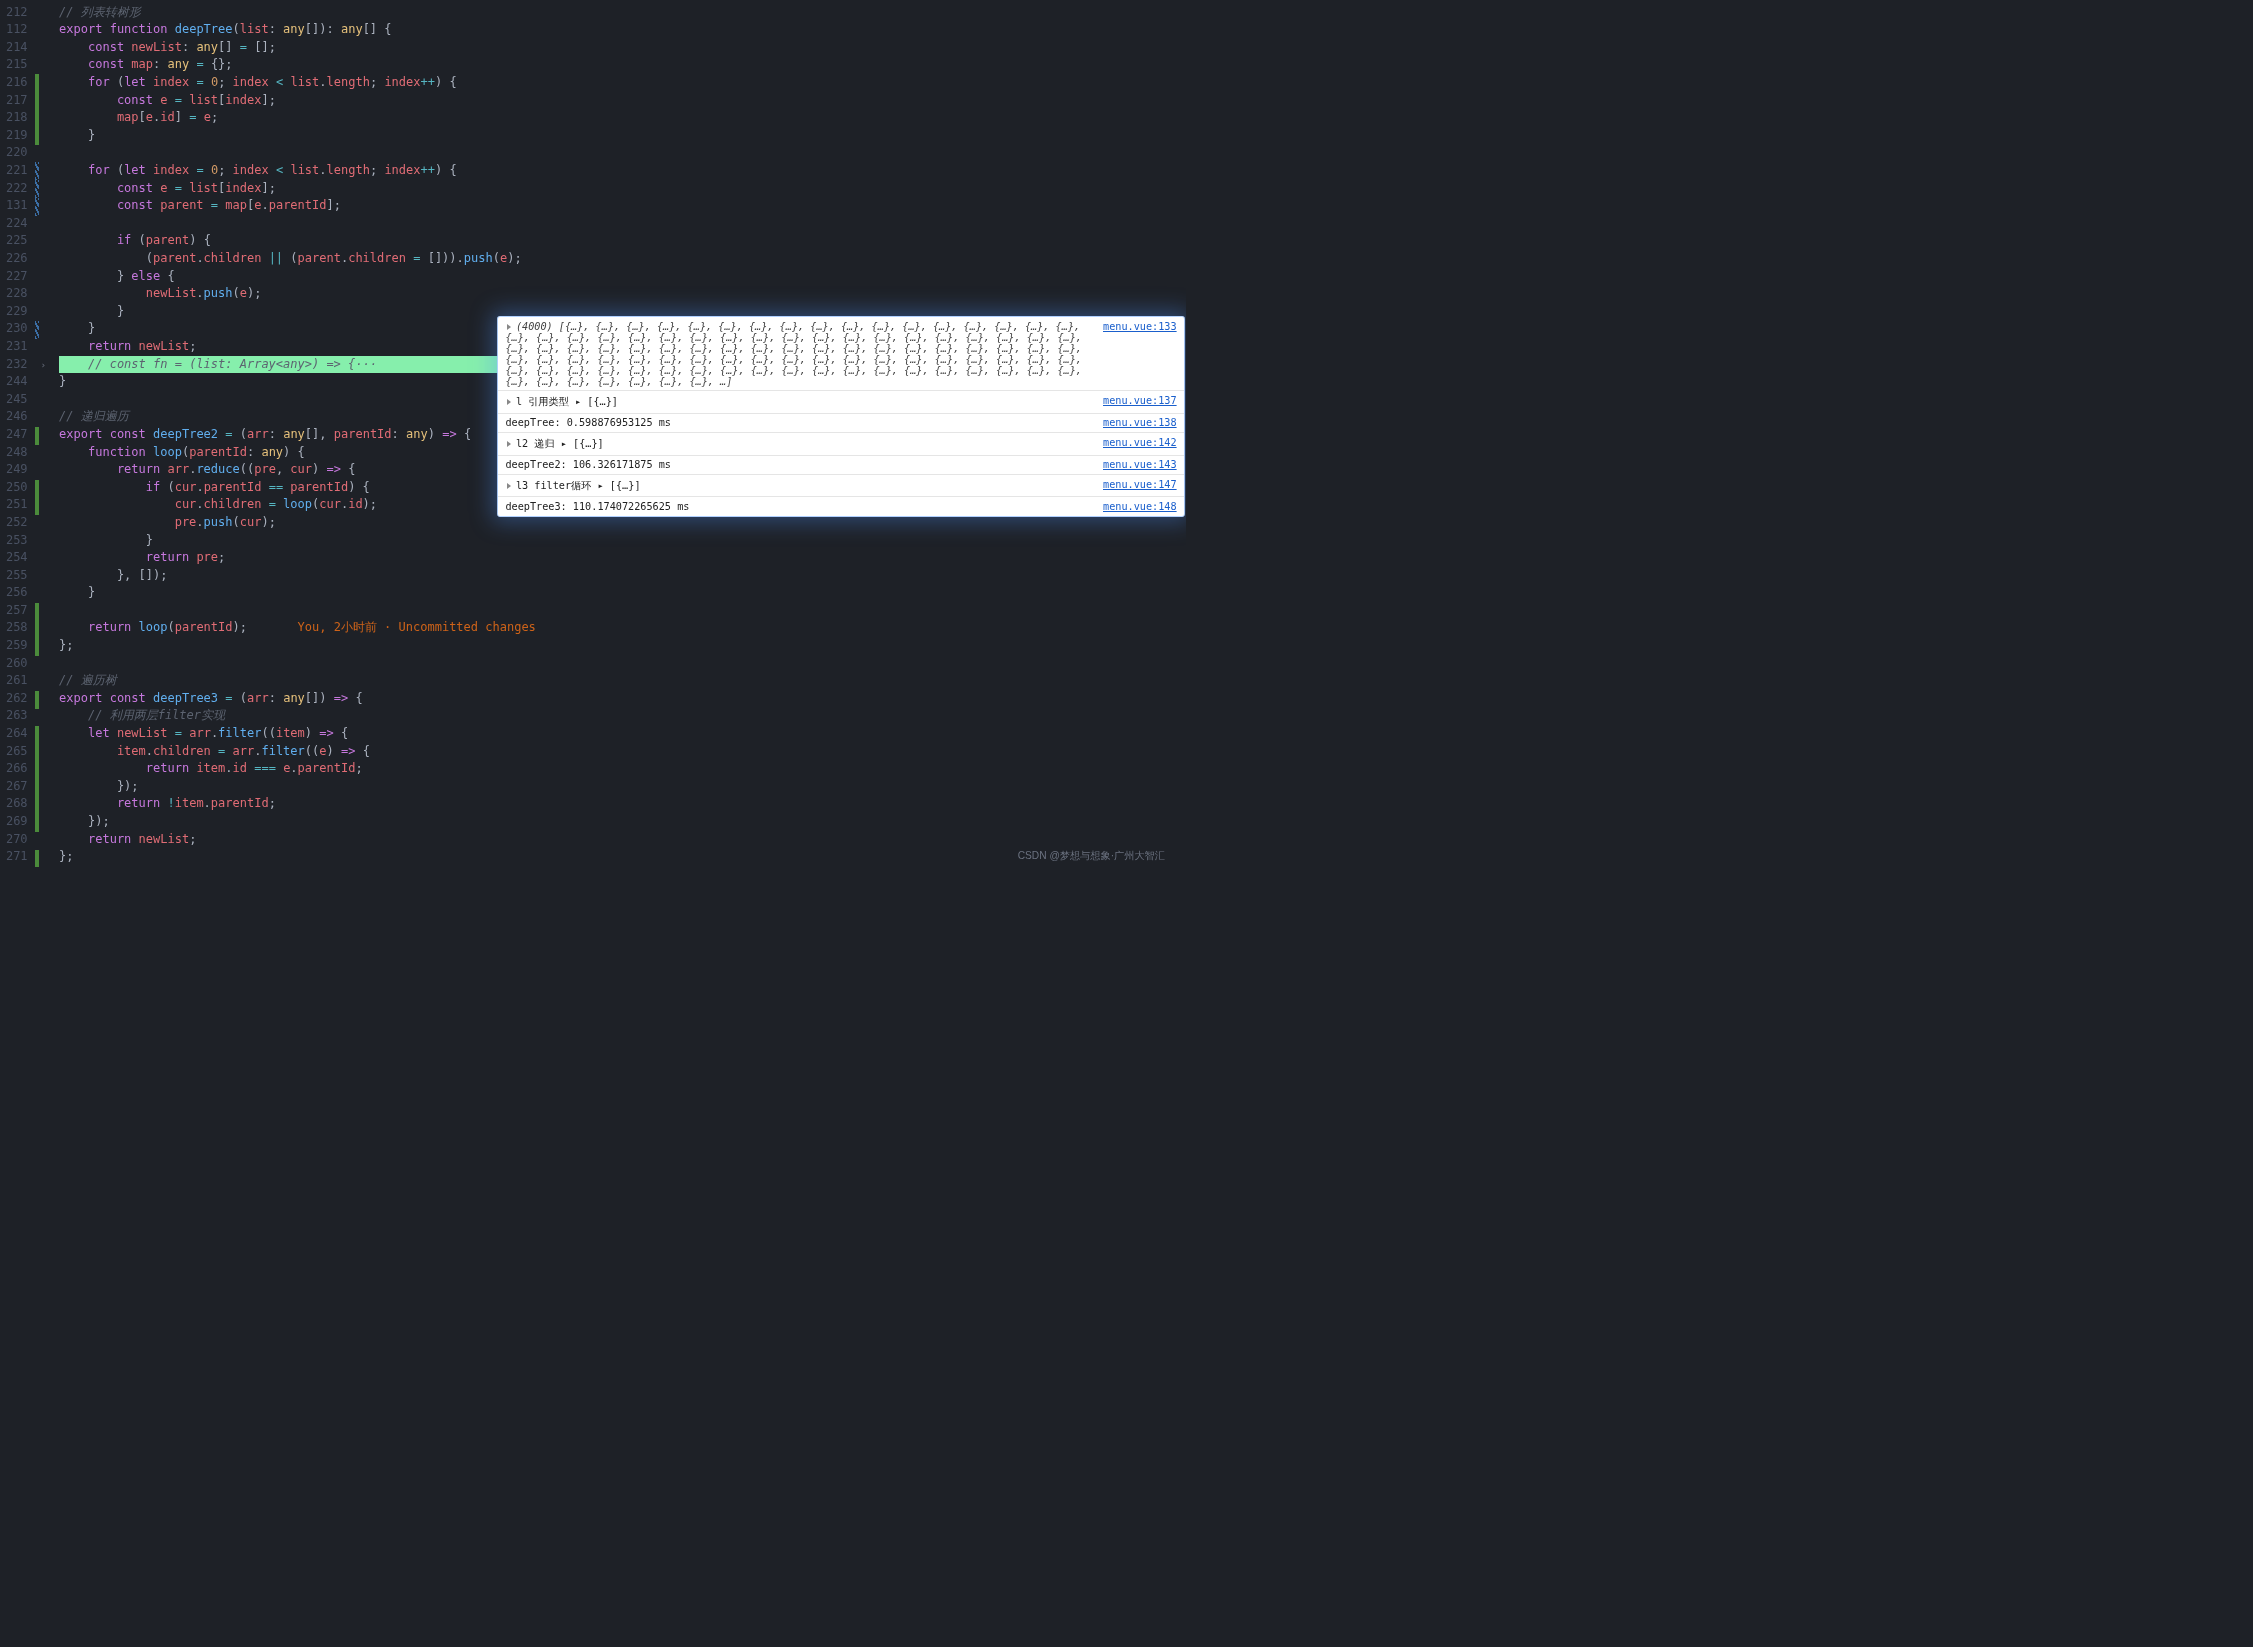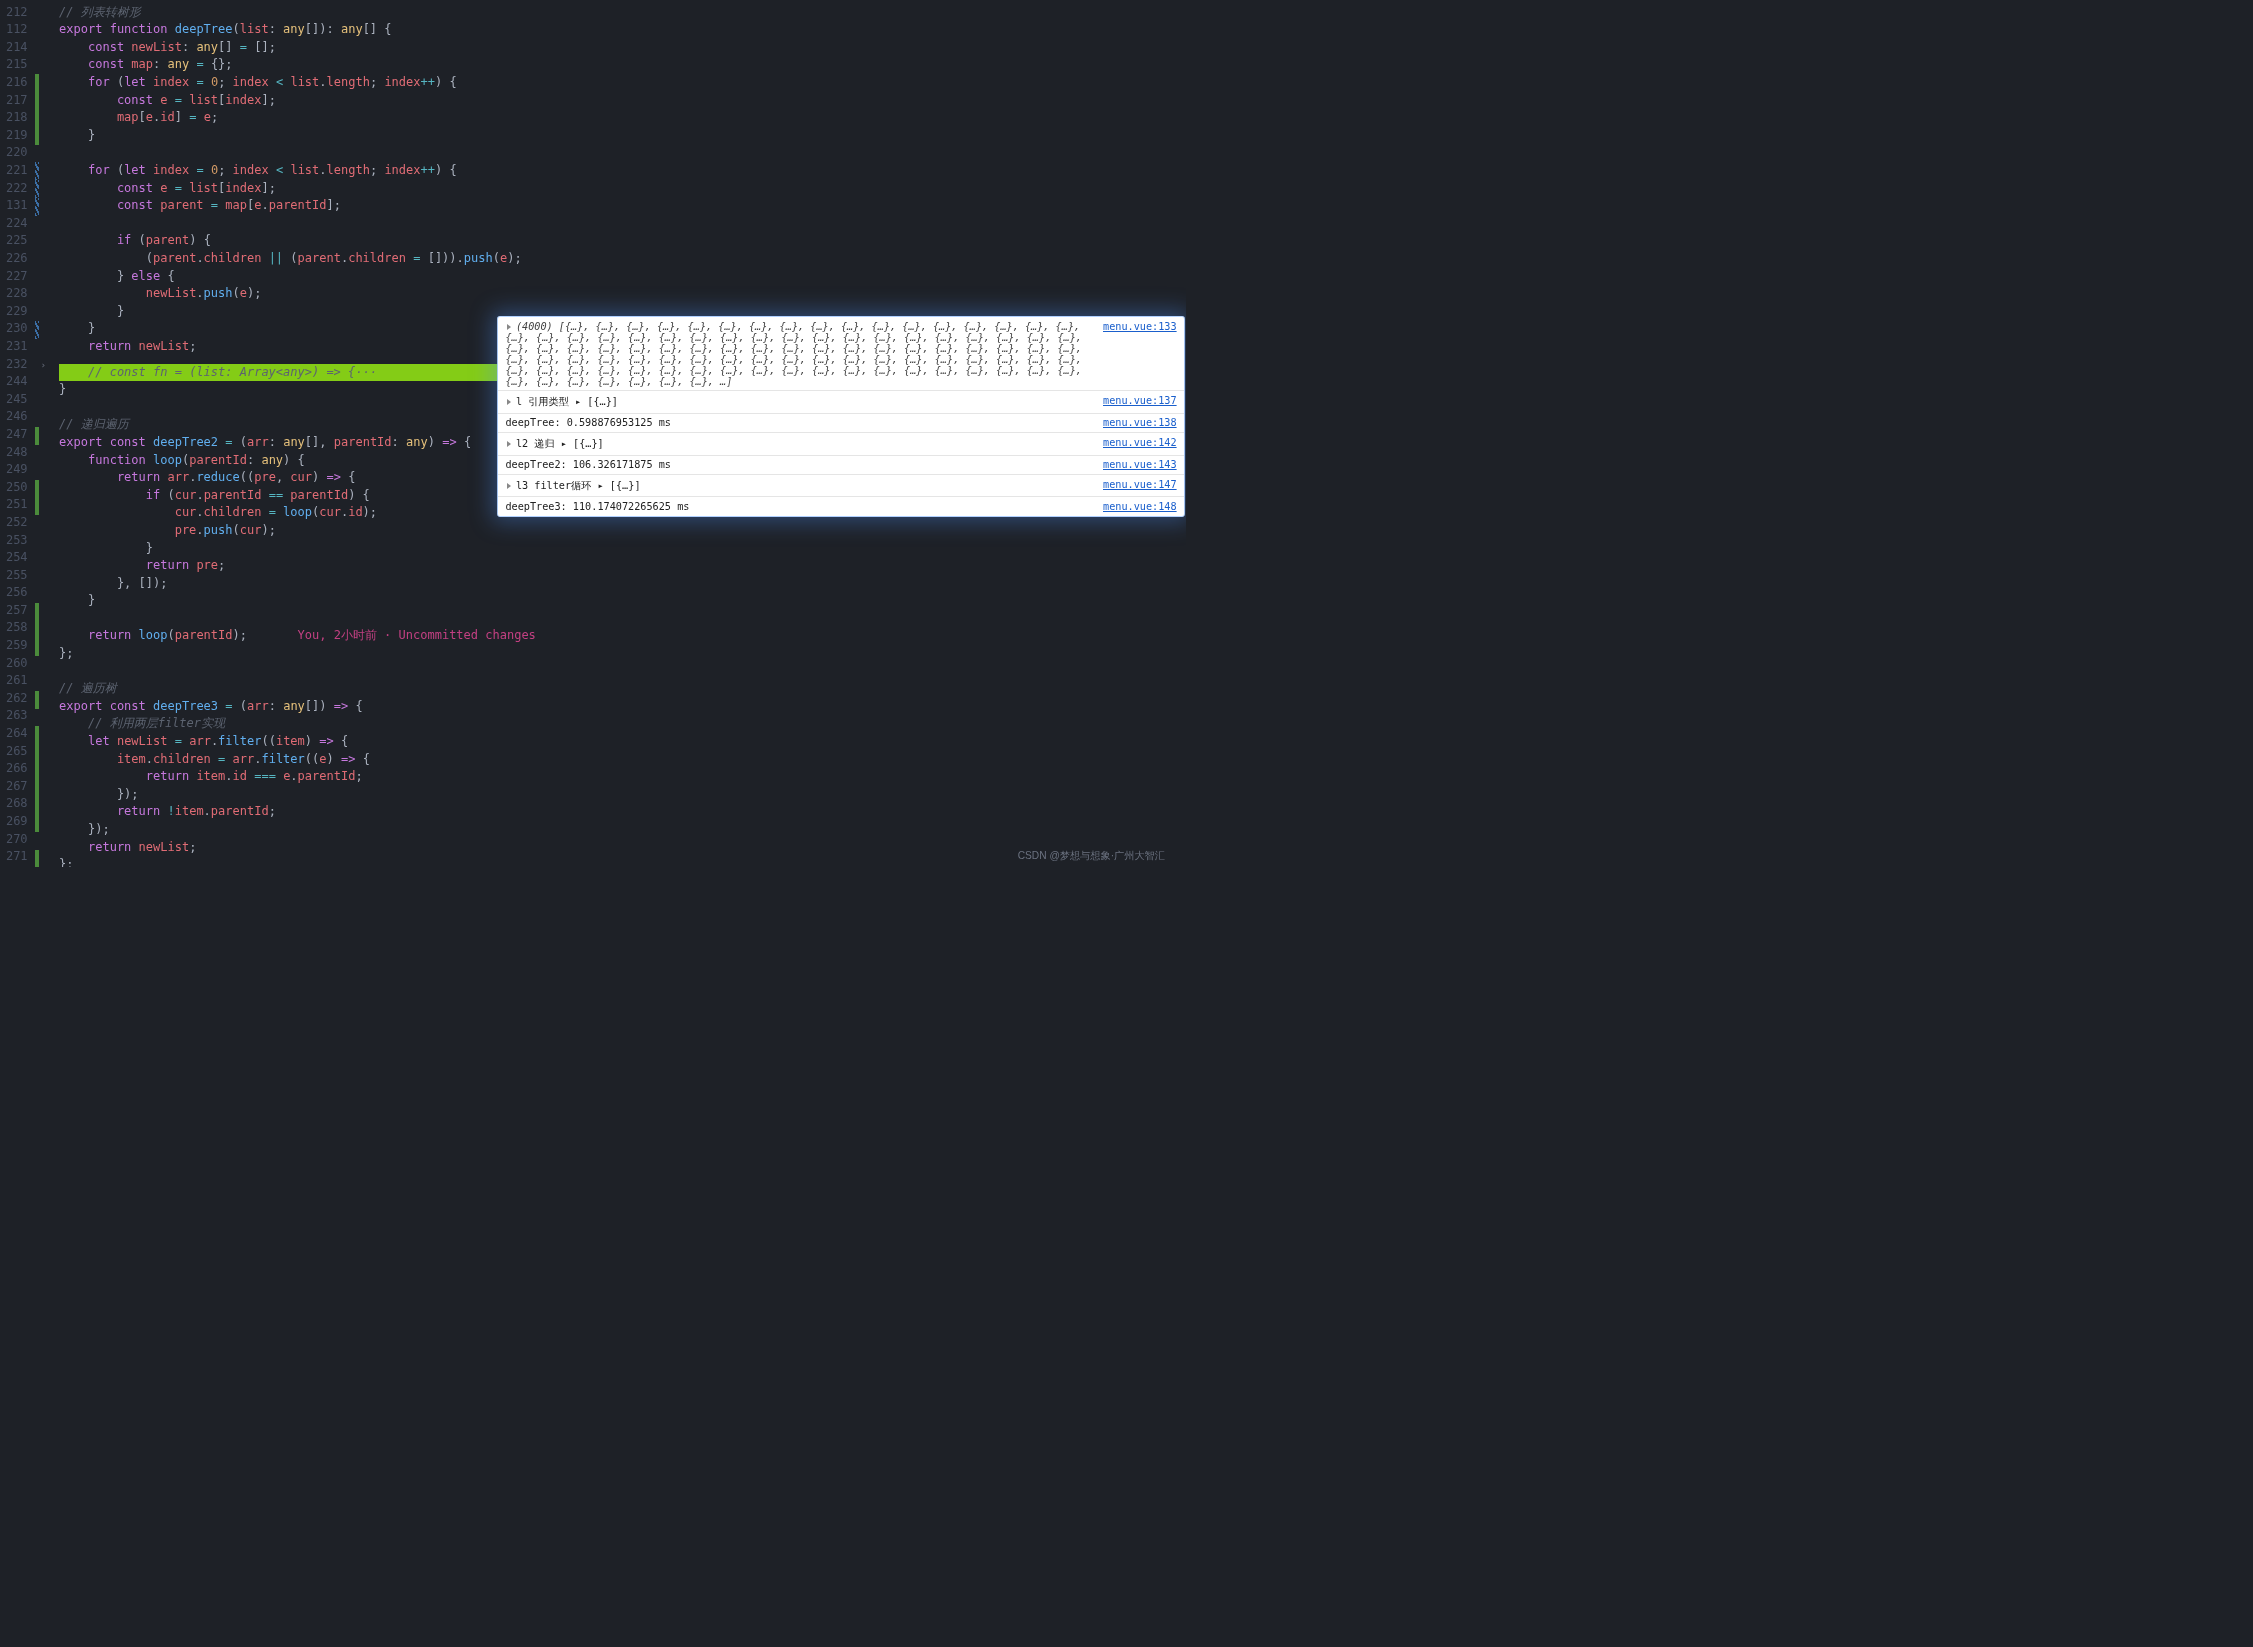--- a/index.html
+++ b/index.html
@@ -57,30 +57,30 @@
 }
 .code {
   padding: 3.7px 0 3.7px 7.4px;
   white-space: pre;
   line-height: 17.6px;
 }
 .code .line {
   height: 17.6px;
   display: block;
 }
-.line.hl { background: #84cc16; margin-top: 8px; }
+.line.hl { background: #86efac; }
 .kw { color: #c678dd; }
 .fn { color: #61afef; }
 .num { color: #d19a66; }
 .type { color: #e5c07b; }
 .prop { color: #e06c75; }
 .op { color: #56b6c2; }
 .punc { color: #abb2bf; }
 .cmt { color: #5c6370; font-style: italic; }
-.blame { color: #ec4899; font-style: normal; opacity: .8; }
+.blame { color: #f97316; font-style: normal; opacity: .8; }
 .console-panel {
   position: absolute;
   top: 282px;
   left: 498px;
   right: 0;
   width: 686px;
   background: #fff;
   color: #222;
   font-family: 'Menlo','Consolas',monospace;
   font-size: 10.2px;

